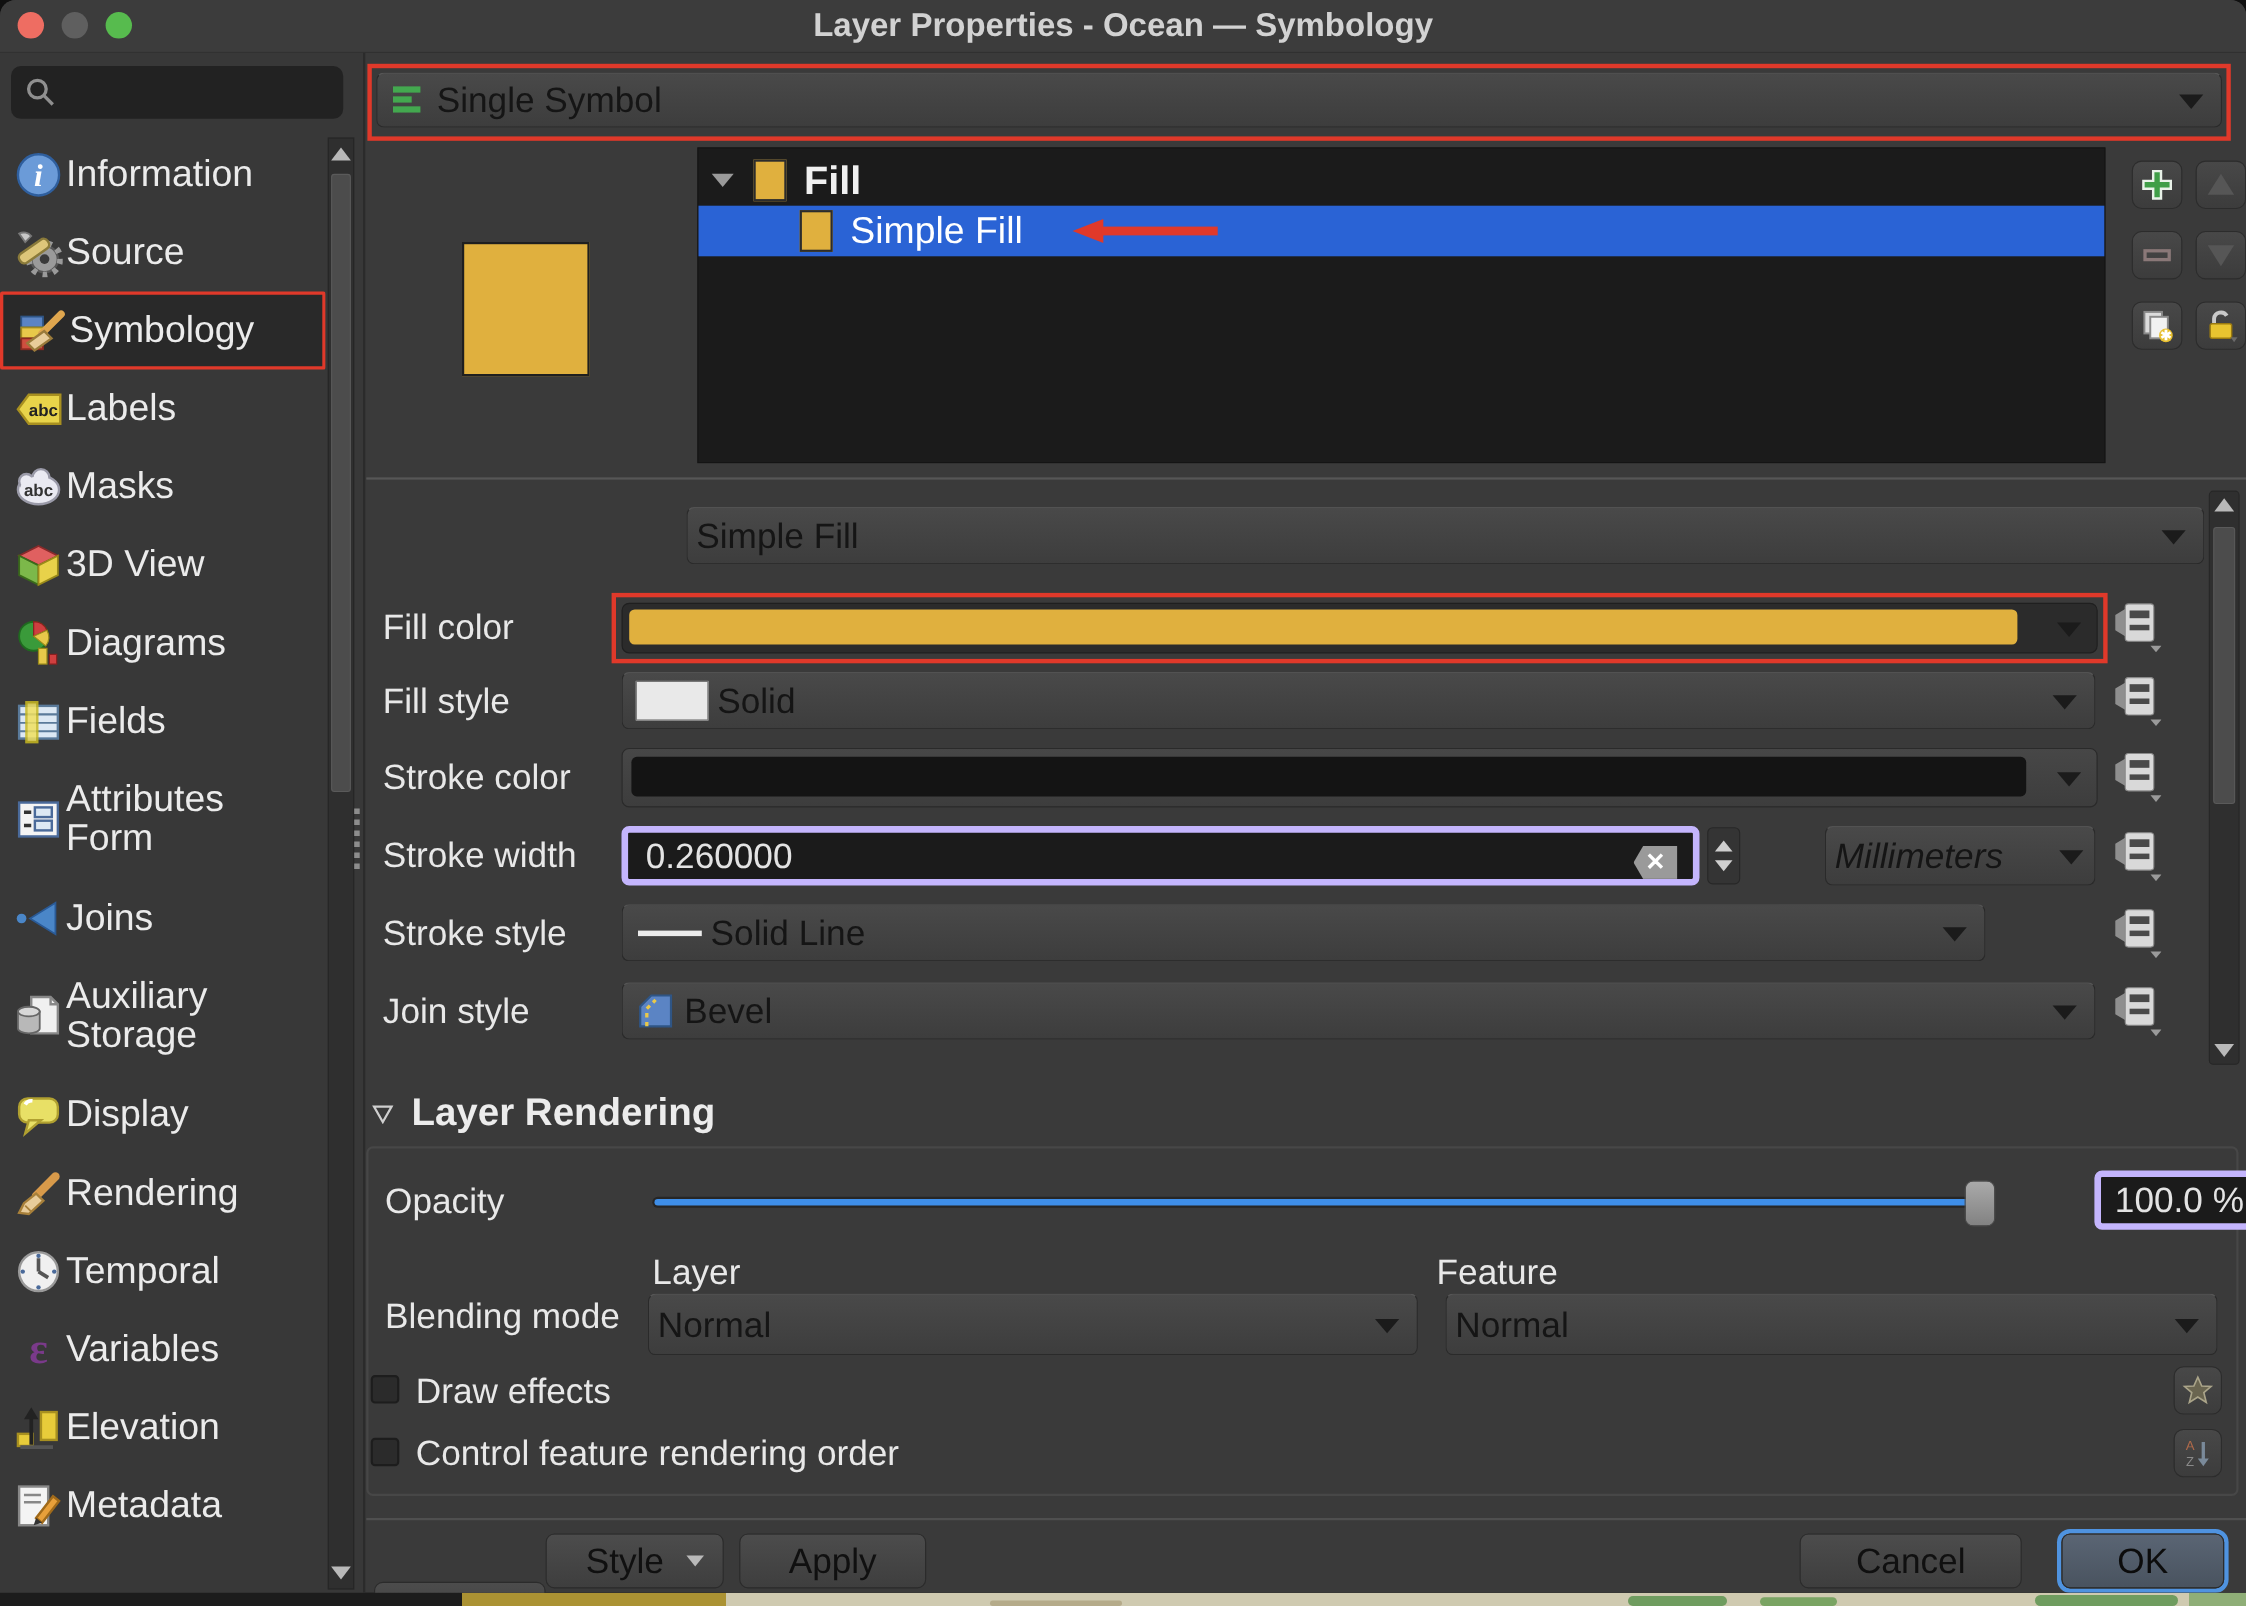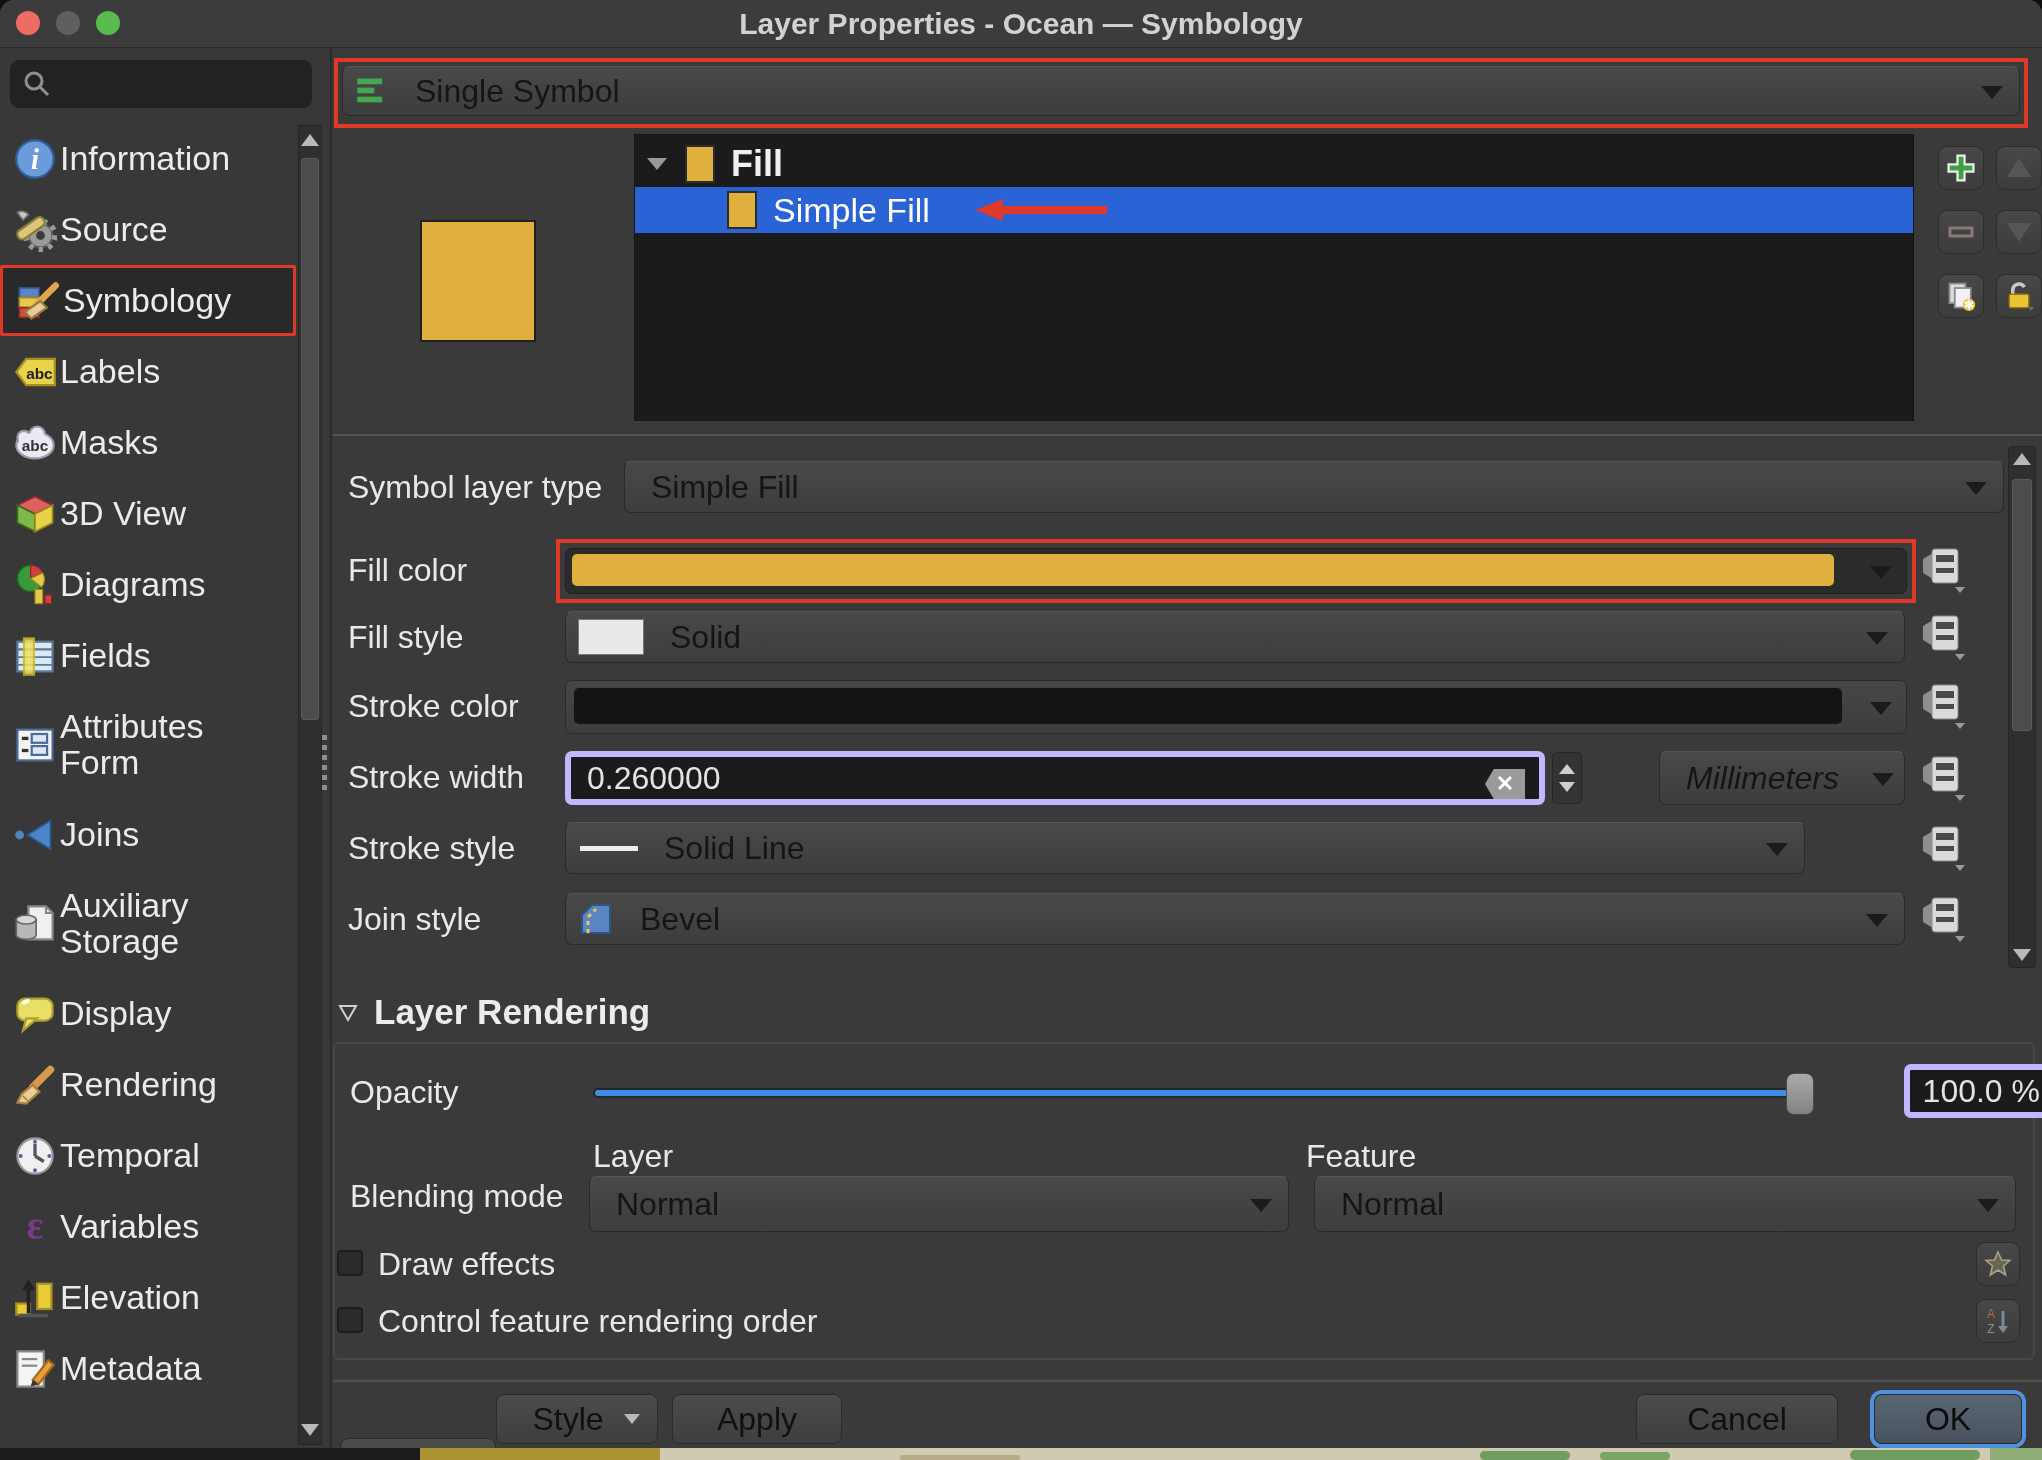--- a/index.html
+++ b/index.html
@@ -32,21 +32,21 @@
   .sb-arrow{position:absolute;width:0;height:0;}
   .arrow-up{border-left:9px solid transparent;border-right:9px solid transparent;border-bottom:12px solid #b9b9b9;}
   .arrow-down{border-left:9px solid transparent;border-right:9px solid transparent;border-top:12px solid #b9b9b9;}
   
   .splitter{position:absolute;left:322px;top:735px;width:6px;height:58px;}
   .splitter i{display:block;width:5px;height:5px;background:#8d8d8d;margin:0 0 5px 0;}
   
   .combo{position:absolute;background:linear-gradient(#494949,#3d3d3d);border:1px solid #2a2a2a;
          border-top-color:#565656;border-radius:7px;display:flex;align-items:center;
          color:#151515;font-size:32px;box-sizing:border-box;}
-  .combo .ctext{margin-left:26px;white-space:nowrap;}
+  .combo .ctext{margin-left:8px;white-space:nowrap;}
   .caret{position:absolute;right:16px;top:50%;margin-top:-5px;width:0;height:0;
          border-left:11px solid transparent;border-right:11px solid transparent;border-top:13px solid #1b1b1b;}
   .edit{position:absolute;background:#1b1b1b;border:6px solid #c4b5fd;border-radius:7px;
         color:#e3e3e3;font-size:32px;display:flex;align-items:center;box-sizing:border-box;}
   .flabel{position:absolute;color:#e8e8e8;font-size:32px;line-height:52px;white-space:nowrap;}
   .ann{position:absolute;border:4px solid #e0392a;pointer-events:none;}
   .ovr{position:absolute;width:48px;height:50px;background:transparent;border:none;padding:0;cursor:pointer;}
   .pushbtn{position:absolute;background:linear-gradient(#4c4c4c,#3e3e3e);border:1px solid #2b2b2b;
            border-radius:8px;color:#101010;font-size:32px;text-align:center;
            font-family:"Liberation Sans",sans-serif;}
@@ -370,21 +370,20 @@
   <button class="treebtn" style="left:1996px;top:274px;">
     <svg width="32" height="32" viewBox="0 0 36 36">
           <path d="M11 16 v-5 a7 7 0 0 1 13 -3" fill="none" stroke="#c9c9c9" stroke-width="4"></path>
           <rect x="7" y="16" width="22" height="15" rx="2" fill="#e8c430" stroke="#9a7a10" stroke-width="1.5"></rect>
           <polygon points="28,30 35,30 31.5,35" fill="#6a6a6a"></polygon>
         </svg>
   </button>
 
   <div style="position:absolute;left:333px;top:434px;width:1709px;height:2px;background:#565656;"></div>
 
-  <div class="flabel" style="left:348px;top:461px;">Symbol layer type</div>
   <div class="combo" style="left:624px;top:461px;width:1380px;height:52px;">
     <span class="ctext">Simple Fill</span>
     <span class="caret"></span>
   </div>
 
   <div class="flabel" style="left:348px;top:544px;">Fill color</div>
   <div style="position:absolute;left:565px;top:548px;width:1340px;height:44px;background:#2b2b2b;border:1px solid #1f1f1f;border-radius:7px;">
     <div style="position: absolute; left: 6px; top: 5px; width: 1262px; height: 32px; border-radius: 5px; background-color: rgb(224, 176, 62);"></div>
     <span class="caret" style="right:14px;"></span>
   </div>

